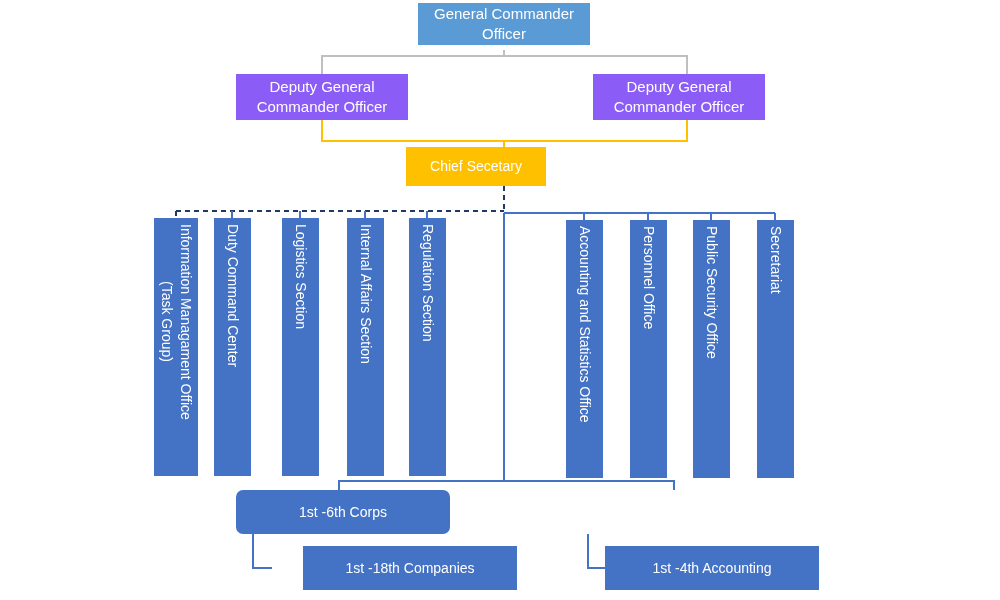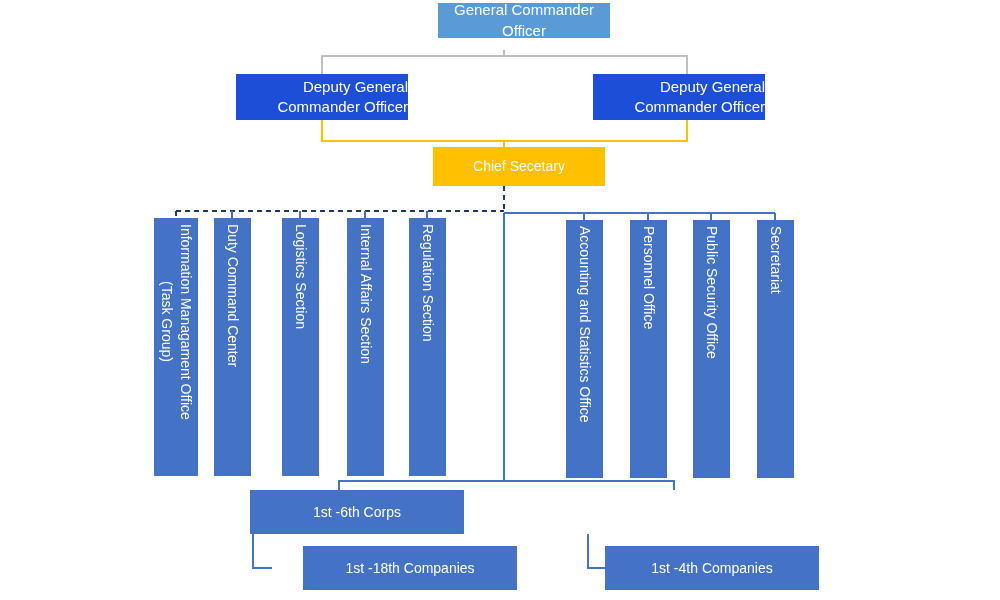--- a/index.html
+++ b/index.html
@@ -29,23 +29,22 @@
     text-align: center;
     color: #ffffff;
     line-height: 1.35;
     z-index: 5;
   }
   .node-top {
     background: #5B9BD5;
     font-size: 15px;
   }
   .node-deputy {
-    background: #1d4ed8;
+    background: #8b5cf6;
     font-size: 15px;
-    text-align: right;
   }
   .node-chief {
     background: #FFC000;
     font-size: 14px;
   }
   .node-col {
     background: #4472C4;
     font-size: 14px;
     writing-mode: vertical-rl;
     text-orientation: mixed;
@@ -100,47 +99,47 @@
 
     <polyline points="339,490 339,481 504,481" fill="none" stroke="#4472C4" stroke-width="2"></polyline>
 
     <polyline points="674,490 674,481 504,481" fill="none" stroke="#4472C4" stroke-width="2"></polyline>
 
     <polyline points="253,534 253,568 272,568" fill="none" stroke="#4472C4" stroke-width="2"></polyline>
 
     <polyline points="588,534 588,568 605,568" fill="none" stroke="#4472C4" stroke-width="2"></polyline>
   </svg>
 
-  <div class="node node-top" style="left:418px; top:3px; width:172px; height:35px;margin-left:20px;">General Commander Officer</div>
+  <div class="node node-top" style="left:418px; top:3px; width:172px; height:42px;">General Commander Officer</div>
 
   <div class="node node-deputy" style="left:236px; top:74px; width:172px; height:46px;">Deputy General Commander Officer</div>
 
   <div class="node node-deputy" style="left:593px; top:74px; width:172px; height:46px;">Deputy General Commander Officer</div>
 
-  <div class="node node-chief" style="left:433px; top:147px; width:172px; height:39px;">Chief Secetary</div>
+  <div class="node node-chief" style="left:406px; top:147px; width:140px; height:39px;">Chief Secetary</div>
 
   <div class="node node-col" style="left:154px; top:218px; width:44px; height:258px;">Information Managament Office
 (Task Group)</div>
 
   <div class="node node-col" style="left:214px; top:218px; width:37px; height:258px;">Duty Command Center</div>
 
   <div class="node node-col" style="left:282px; top:218px; width:37px; height:258px;">Logistics Section</div>
 
   <div class="node node-col" style="left:347px; top:218px; width:37px; height:258px;">Internal Affairs Section</div>
 
   <div class="node node-col" style="left:409px; top:218px; width:37px; height:258px;">Regulation Section</div>
 
   <div class="node node-col" style="left:566px; top:220px; width:37px; height:258px;">Accounting and Statistics Office</div>
 
   <div class="node node-col" style="left:630px; top:220px; width:37px; height:258px;">Personnel Office</div>
 
   <div class="node node-col" style="left:693px; top:220px; width:37px; height:258px;">Public Security Office</div>
 
   <div class="node node-col" style="left:757px; top:220px; width:37px; height:258px;">Secretariat</div>
 
-  <div class="node node-bottom" style="left:250px; top:490px; width:214px; height:44px;">1st -6th Corps</div>
+  <div class="node node-bottom" style="left:236px; top:490px; width:214px; height:44px;border-radius:7px;">1st -6th Corps</div>
 
   <div class="node node-bottom" style="left:272px; top:546px; width:214px; height:44px;margin-left:31px;">1st -18th Companies</div>
 
 
-  <div class="node node-bottom" style="left:605px; top:546px; width:214px; height:44px;">1st -4th Companies</div>
+  <div class="node node-bottom" style="left:605px; top:546px; width:214px; height:44px;">1st -4th Accounting</div>
 
 </div>
 
 </body></html>

